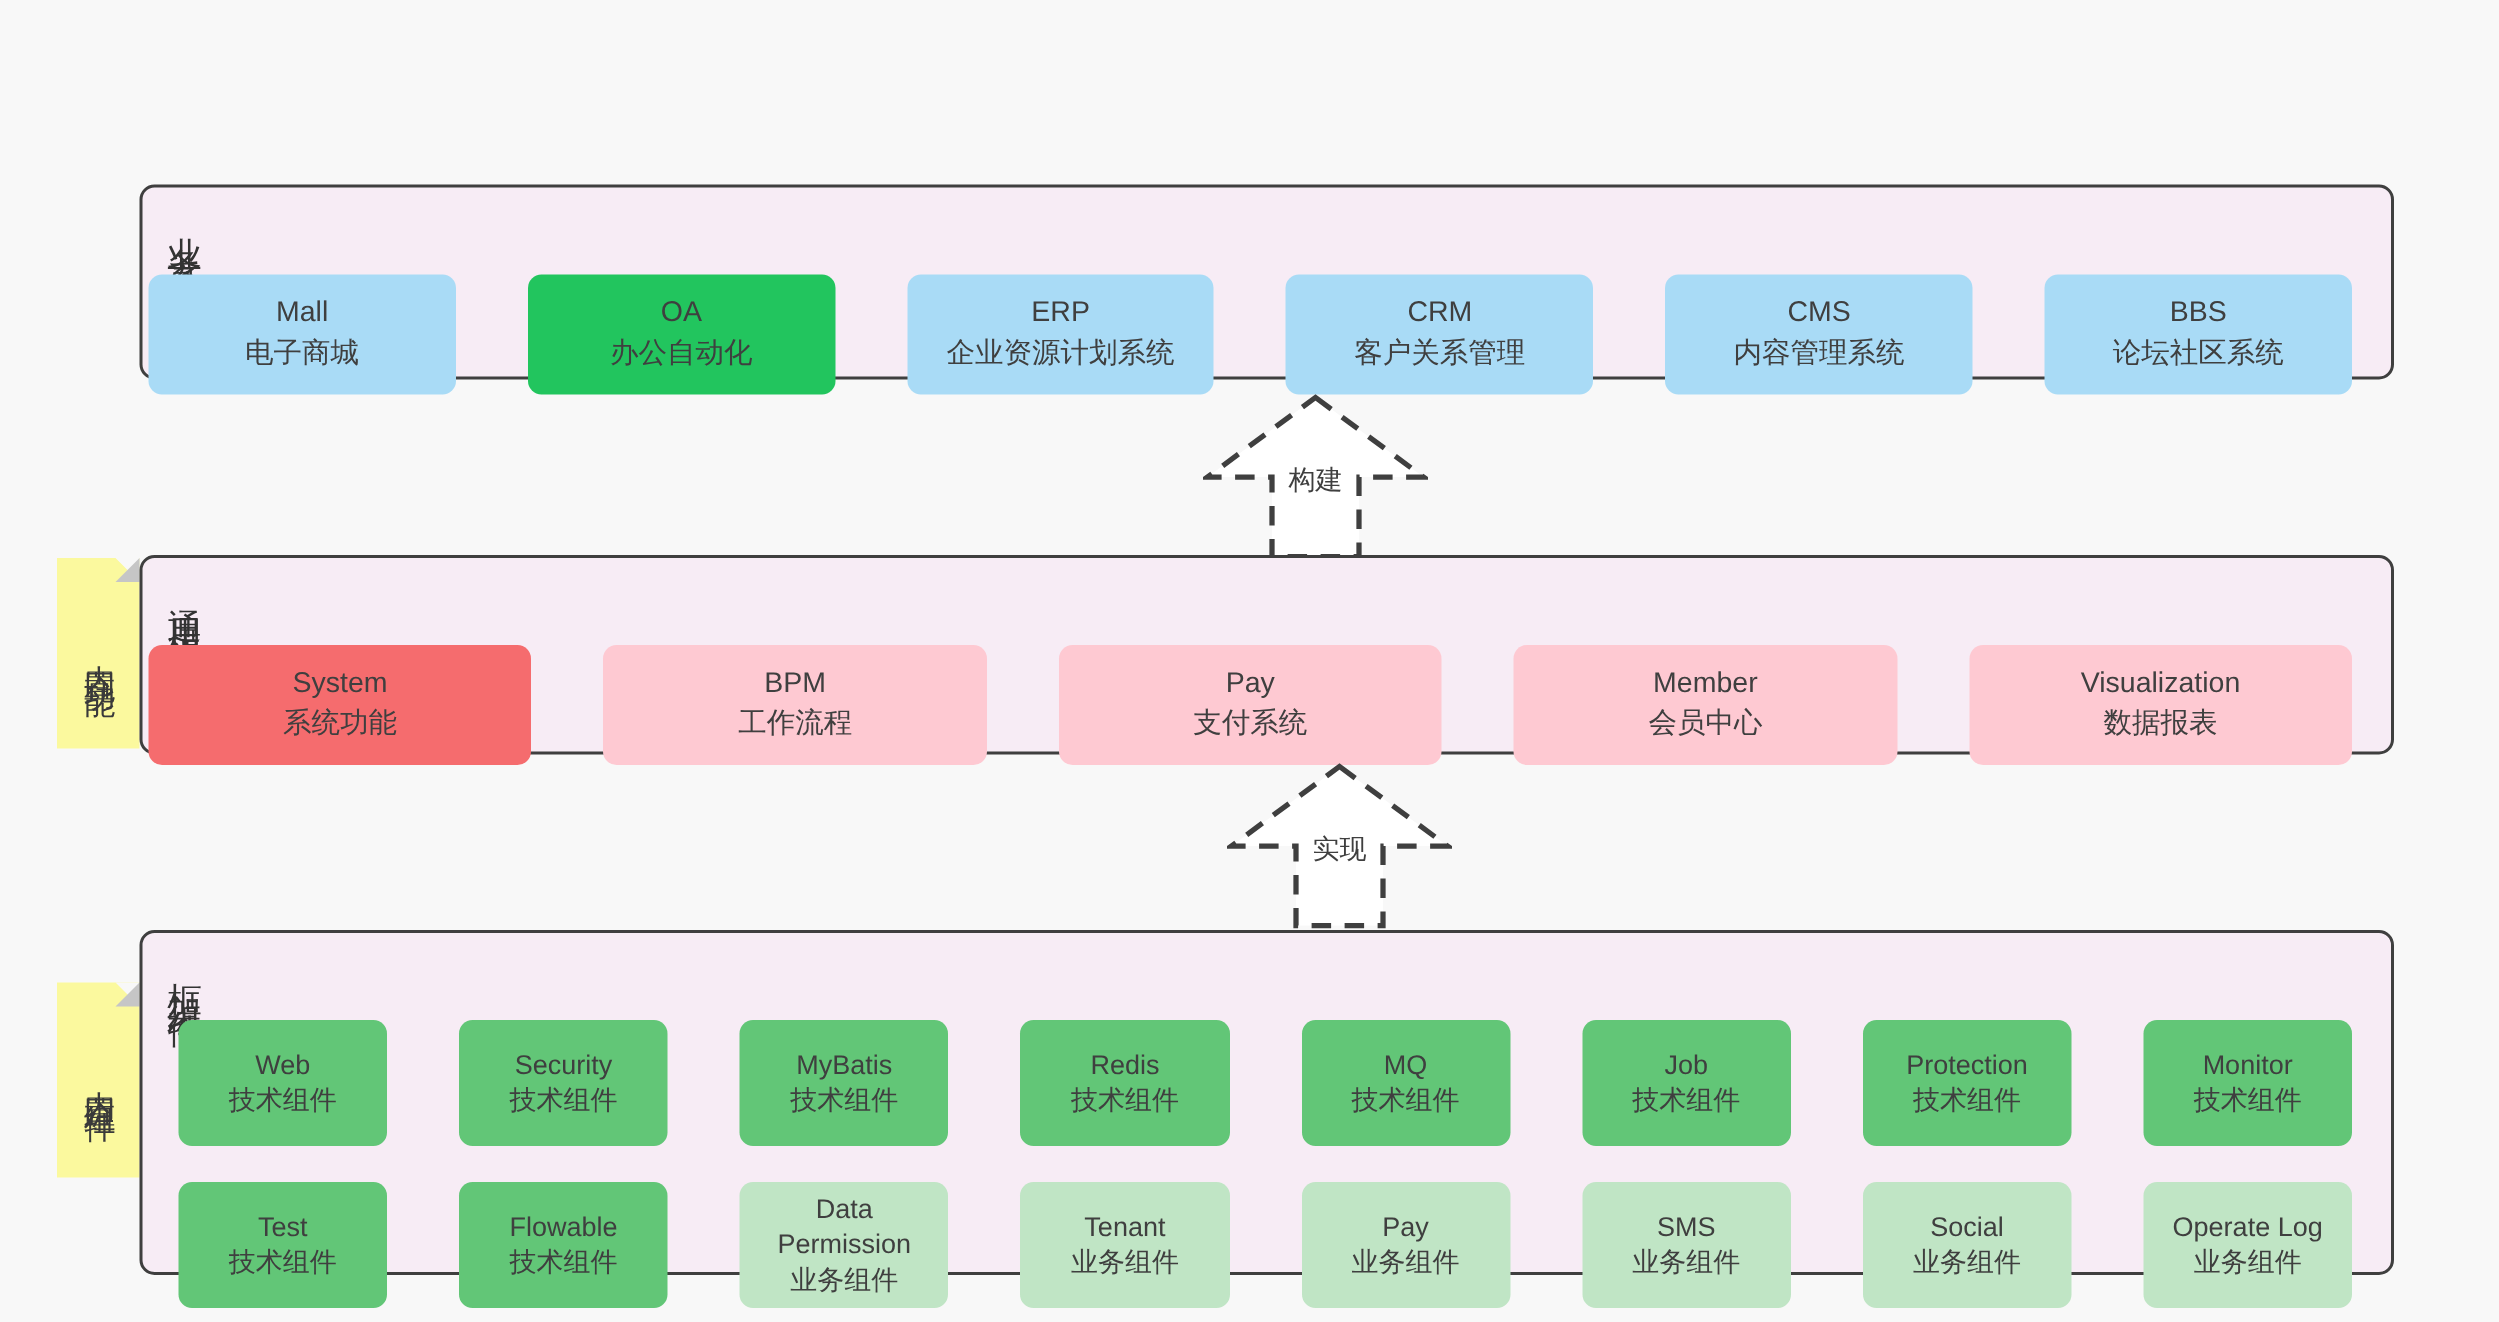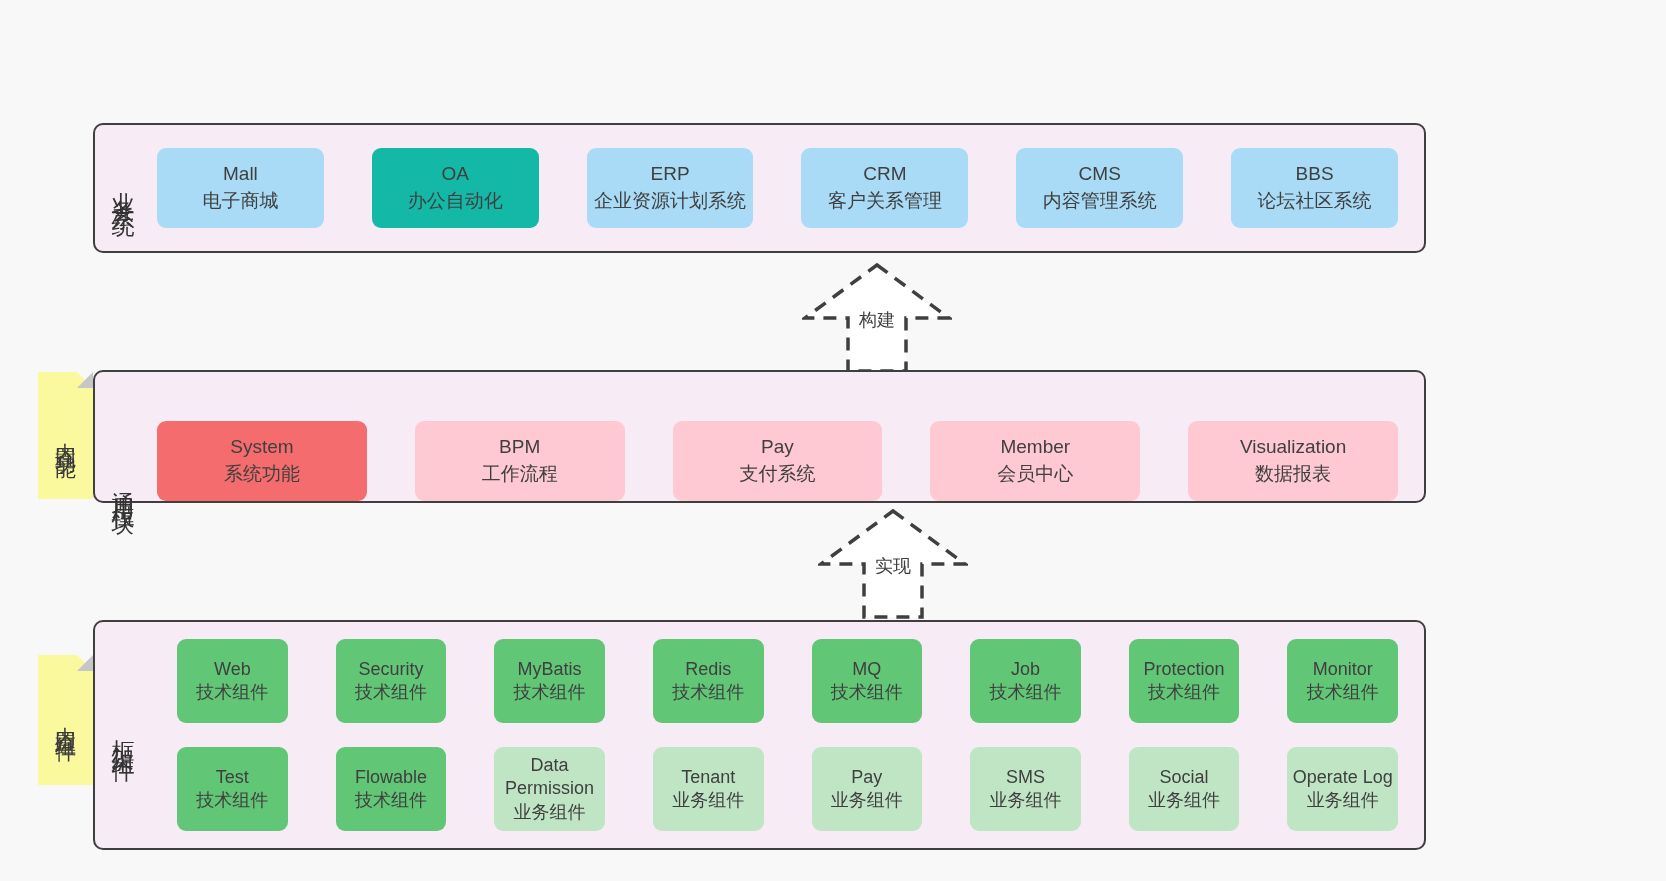--- a/index.html
+++ b/index.html
@@ -3,26 +3,26 @@
 <meta charset="utf-8">
 <style>
   html,body{margin:0;padding:0;}
   body{
     width:1666px;height:881px;position:relative;overflow:hidden;
     background:#f8f8f8;
     font-family:"Liberation Sans","DejaVu Sans",sans-serif;
     color:#3f3f3f;
   }
   .band{
-    position:absolute;left:93px;width:1333px;
+    position:absolute;left:93px;width:1503px;
     background:#f7ecf5;border:2px solid #3f3f3f;border-radius:10px;
-    display:flex;align-items:stretch;box-sizing:border-box;
+    display:flex;align-items:stretch;box-sizing:border-box;flex-direction:column;
   }
   .band-1{top:123px;height:130px;}
-  .band-2{top:370px;height:133px;align-items:flex-end;}
+  .band-2{top:370px;height:133px;}
   .band-3{top:620px;height:230px;}
   .vlabel{
     writing-mode:vertical-rl;text-orientation:upright;
     font-size:23px;letter-spacing:7px;color:#333;
     display:flex;align-items:center;justify-content:center;
     width:58px;flex:0 0 58px;
   }
   .boxes-row{
     flex:1;display:flex;align-items:center;gap:48px;
     padding:0 26px 0 4px;
@@ -69,21 +69,21 @@
 </head>
 <body>
 
 <div class="band band-1">
   <div class="vlabel">业务系统</div>
   <div class="boxes-row">
       <div class="box" style="background: rgb(169, 219, 246);">
         <div class="box-name">Mall</div>
         <div class="box-desc">电子商城</div>
       </div>
-      <div class="box" style="background: #14b8a6;">
+      <div class="box" style="background: #22c55e;">
         <div class="box-name">OA</div>
         <div class="box-desc">办公自动化</div>
       </div>
       <div class="box" style="background: rgb(169, 219, 246);">
         <div class="box-name">ERP</div>
         <div class="box-desc">企业资源计划系统</div>
       </div>
       <div class="box" style="background: rgb(169, 219, 246);">
         <div class="box-name">CRM</div>
         <div class="box-desc">客户关系管理</div>

